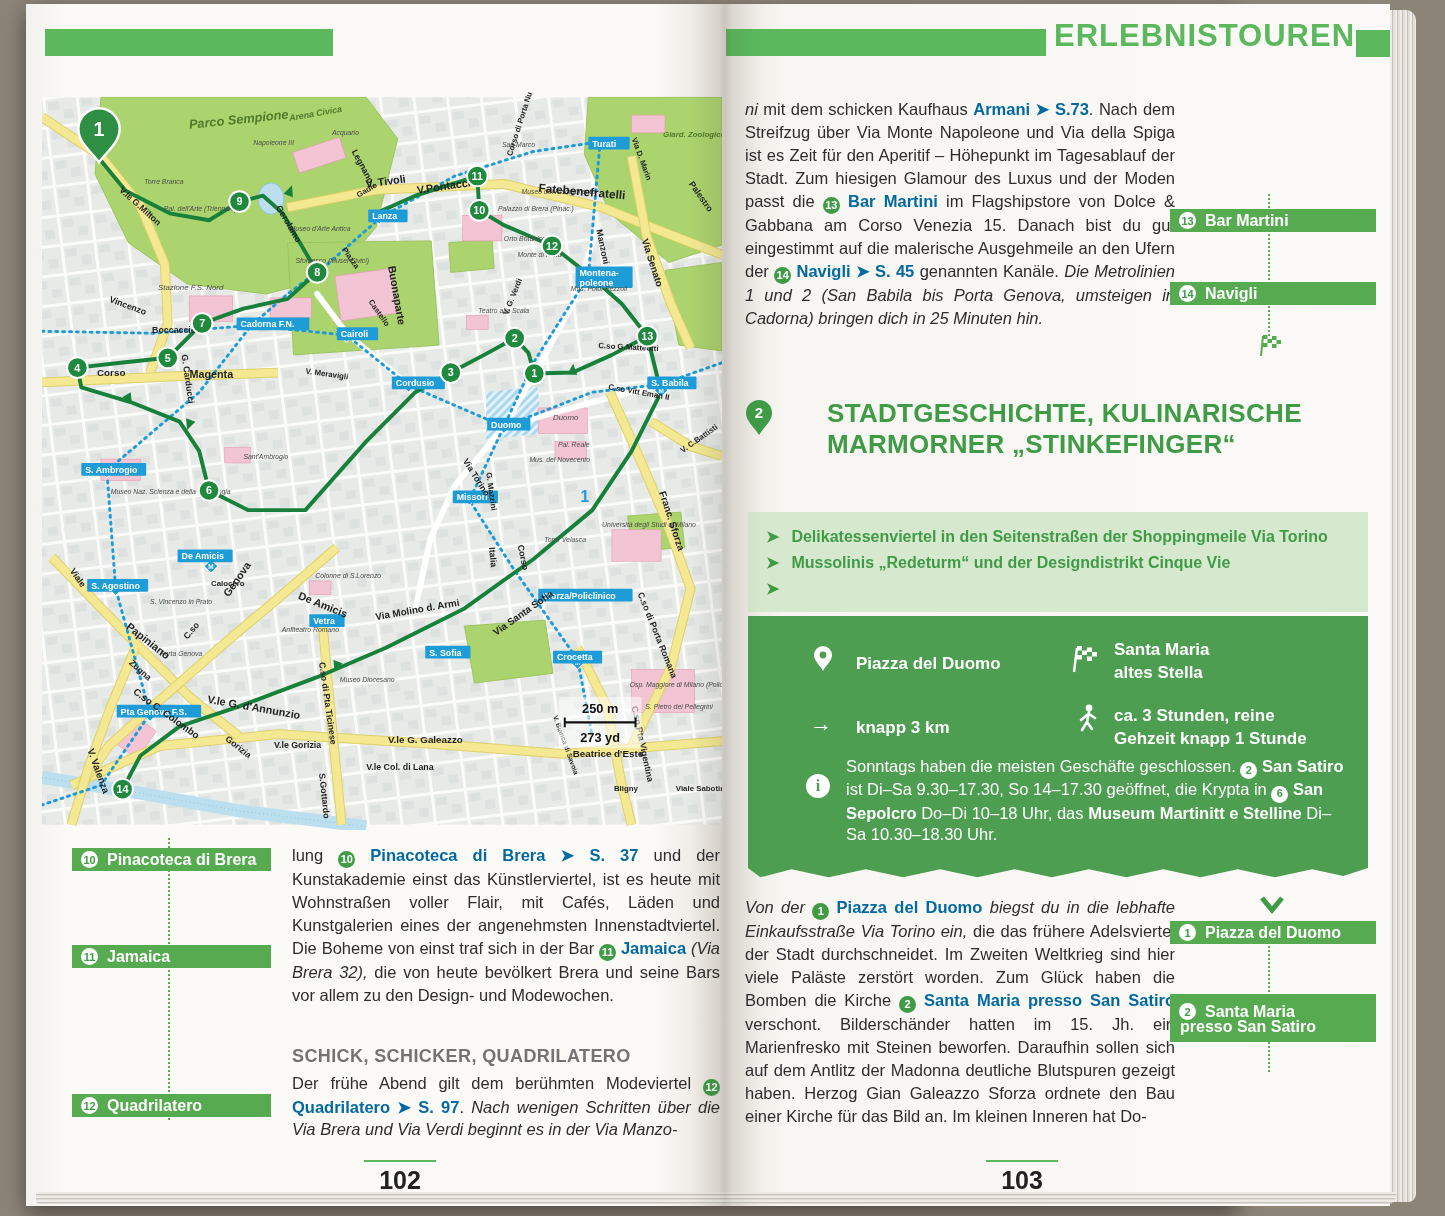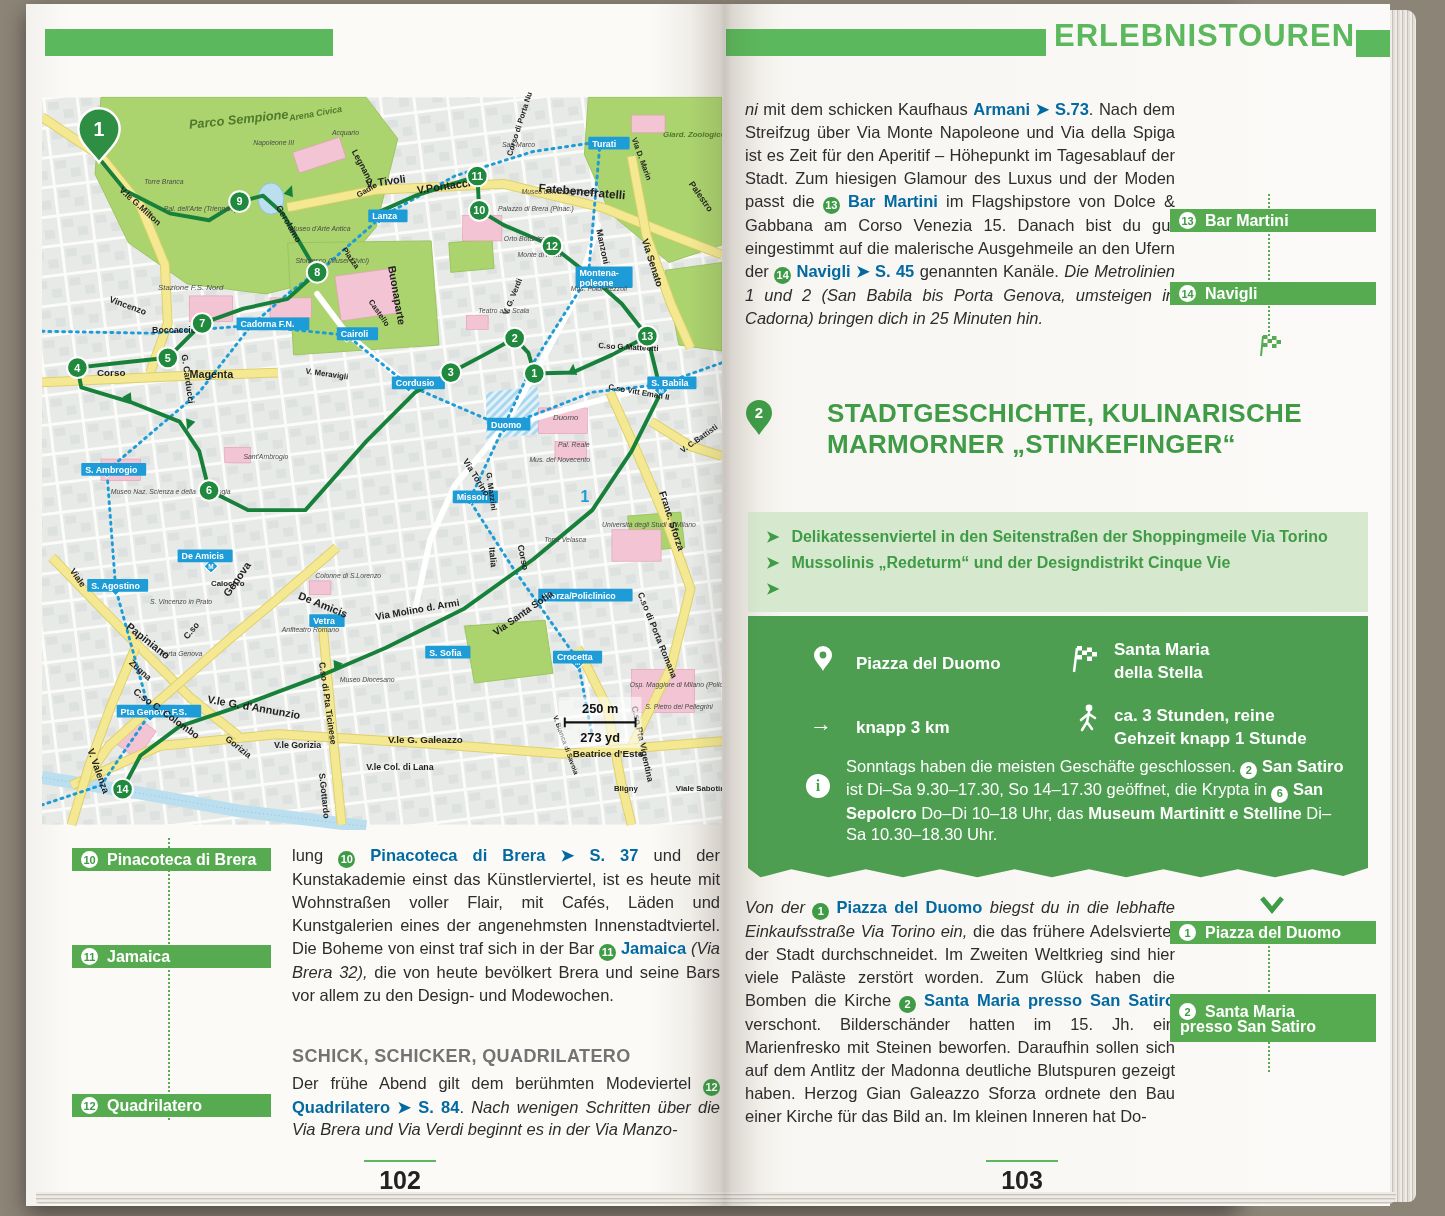--- a/index.html
+++ b/index.html
@@ -345,21 +345,21 @@
       <span class="nb">11</span>
       <span>Jamaica</span>
     </div>
     <div class="mbar" style="left:46px;top:1090px;width:190px;">
       <span class="nb">12</span>
       <span>Quadrilatero</span>
     </div>
 
     <div class="col" style="left:266px;top:840px;width:428px;"><span class="">lung </span><span class="bdg ">10</span><span class="g b"> Pinacoteca di Brera ➤ S. 37</span><span class=""> und der Kunstakademie einst das Künstlerviertel, ist es heute mit Wohnstraßen voller Flair, mit Cafés, Läden und Kunstgalerien eines der angenehmsten Innenstadtviertel. Die Boheme von einst traf sich in der Bar </span><span class="bdg ">11</span><span class="g b"> Jamaica</span><span class="i"> (Via Brera 32),</span><span class=""> die von heute bevölkert Brera und seine Bars vor allem zu den Design- und Modewochen.</span></div>
     <div class="subhead" style="left:266px;top:1042px;">SCHICK, SCHICKER, QUADRILATERO</div>
-    <div class="col" style="left:266px;top:1068px;width:428px;line-height:22.5px;"><span class="">Der frühe Abend gilt dem berühmten Modeviertel </span><span class="bdg ">12</span><span class="g b"> Quadrilatero ➤ S. 84</span><span class="">. </span><span class="i">Nach wenigen Schritten über die Via Brera und Via Verdi beginnt es in der Via Manzo-</span></div>
+    <div class="col" style="left:266px;top:1068px;width:428px;line-height:22.5px;"><span class="">Der frühe Abend gilt dem berühmten Modeviertel </span><span class="bdg ">12</span><span class="g b"> Quadrilatero ➤ S. 97</span><span class="">. </span><span class="i">Nach wenigen Schritten über die Via Brera und Via Verdi beginnt es in der Via Manzo-</span></div>
     <div class="pgfoot" style="left:329px;top:1156px;">
       <div class="rule"></div>
       <div class="num">102</div>
     </div>
 
     <div class="col" style="left:719px;top:94px;width:430px;"><span class="i">ni</span><span class=""> mit dem schicken Kaufhaus </span><span class="g b">Armani ➤ S.73</span><span class="">. Nach dem Streifzug über Via Monte Napoleone und Via della Spiga ist es Zeit für den Aperitif – Höhepunkt im Tagesablauf der Stadt. Zum hiesigen Glamour des Luxus und der Moden passt die </span><span class="bdg ">13</span><span class="g b"> Bar Martini</span><span class=""> im Flagshipstore von Dolce &amp; Gabbana am Corso Venezia 15. Danach bist du gut eingestimmt auf die malerische Ausgehmeile an den Ufern der </span><span class="bdg ">14</span><span class="g b"> Navigli ➤ S. 45</span><span class=""> genannten Kanäle. </span><span class="i">Die Metrolinien 1 und 2 (San Babila bis Porta Genova, umsteigen in Cadorna) bringen dich in 25 Minuten hin.</span></div>
 
     <div class="dots" style="left:1242px;top:190px;height:142px;"></div>
     <div class="mbar" style="left:1144px;top:205px;width:197px;">
       <span class="nb">13</span>
@@ -417,21 +417,21 @@
             <rect x="7" y="4" width="5" height="4.5"></rect>
             <rect x="17" y="5.5" width="5" height="4.5"></rect>
             <rect x="12" y="8.5" width="5" height="4.5"></rect>
             <rect x="22" y="10" width="5" height="4.5"></rect>
             <rect x="7" y="13" width="5" height="4.5"></rect>
             <rect x="17" y="14.5" width="5" height="4.5"></rect>
           </g>
       </svg>
       <div class="stat" style="left:366px;top:22px;">
         <div>Santa Maria</div>
-        <div>della Stella</div>
+        <div>altes Stella</div>
       </div>
       <div class="stat" style="left:62px;top:96px;font-size:22px;">→</div>
       <div class="stat" style="left:108px;top:100px;">knapp 3 km</div>
       <svg style="position:absolute;left:330px;top:88px;" width="20" height="34" viewBox="0 0 20 34">
         <circle cx="11" cy="4" r="3.4" fill="#fff"></circle>
         <path d="M11 8 L9 18 L4 26 M9 18 L14 25 M9 11 L3 16 M11 10 L17 14" stroke="#fff" stroke-width="2.6" fill="none" stroke-linecap="round"></path>
       </svg>
       <div class="stat" style="left:366px;top:88px;">
         <div>ca. 3 Stunden, reine</div>
         <div>Gehzeit knapp 1 Stunde</div>

